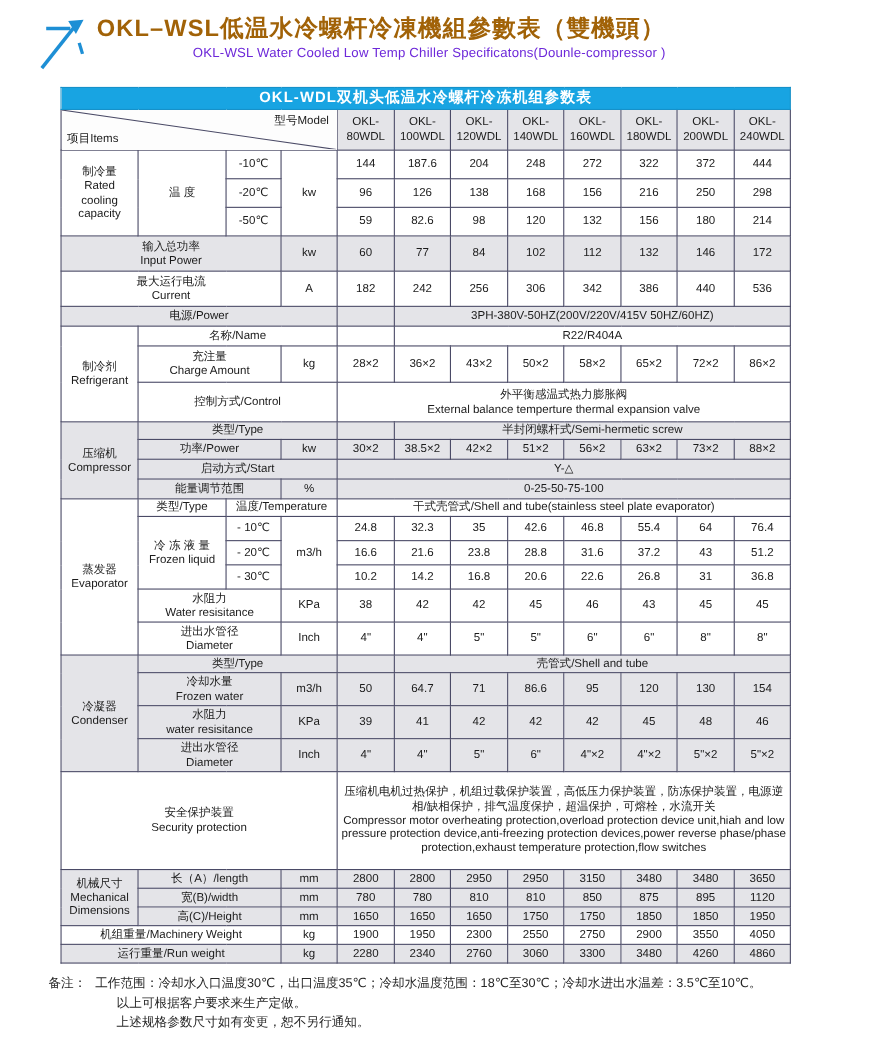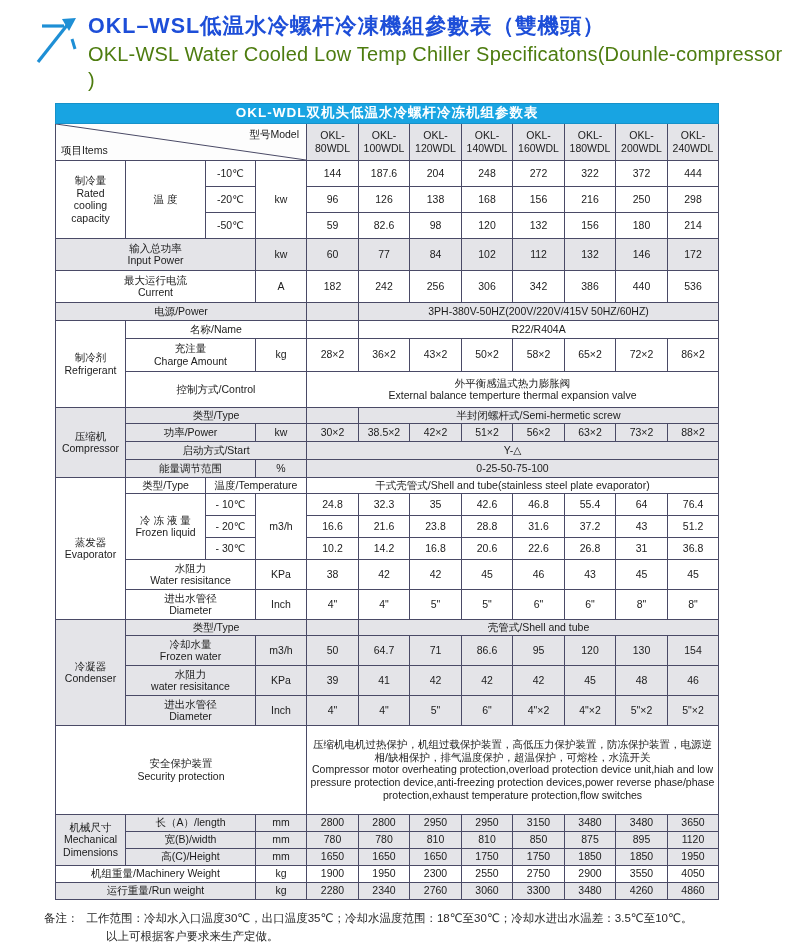--- a/index.html
+++ b/index.html
@@ -4,22 +4,22 @@
 <style>
   html,body{margin:0;padding:0;}
   body{
     width:790px;height:947px;background:#ffffff;position:relative;
     font-family:"Liberation Sans","DejaVu Sans",sans-serif;color:#1b1b1b;
     -webkit-font-smoothing:antialiased;
   }
   .doc-header{display:flex;align-items:flex-start;padding:13px 0 0 32px;}
   .logo{width:50px;height:52px;flex:0 0 50px;margin-top:4px;}
   .titles{margin-left:6px;}
-  .title-cn{font-size:21.5px;font-weight:bold;letter-spacing:1px;color:#1d4ed8;line-height:1.25;}
-  .title-en{font-size:20px;color:#4d7c0f;letter-spacing:0.2px;line-height:1.3;margin-top:1px;}
+  .title-cn{font-size:21.5px;font-weight:bold;letter-spacing:1px;color:#a16207;line-height:1.25;}
+  .title-en{font-size:12px;color:#6d28d9;letter-spacing:0.2px;line-height:1.3;margin-top:1px;text-align:right;}
 
   table.spec{
     border-collapse:collapse;table-layout:fixed;
     width:663px;margin:10px 0 0 55px;
   }
   table.spec td{
     border:1px solid #4a4a66;
     font-size:10.5px;line-height:1.22;
     text-align:center;vertical-align:middle;
     padding:1px 2px;white-space:pre-line;

